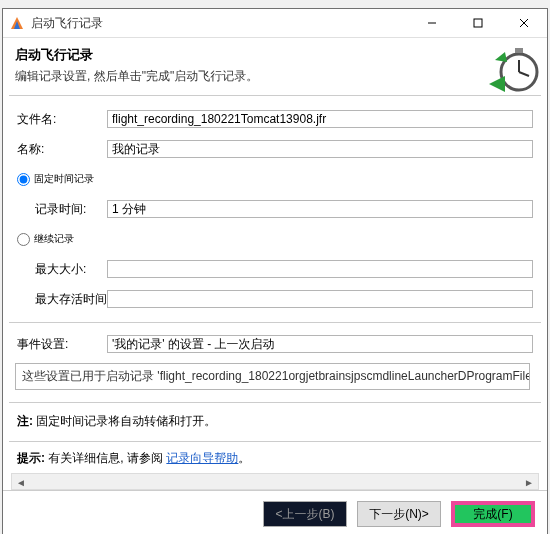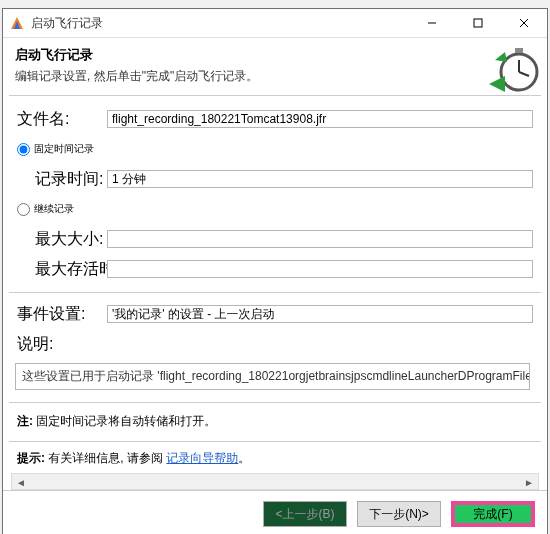--- a/index.html
+++ b/index.html
@@ -88,21 +88,21 @@
     display: flex;
     align-items: center;
     min-height: 26px;
     margin-bottom: 4px;
   }
   .label-col {
     width: 90px;
     text-align: left;
     padding-right: 6px;
     color: #000;
-    font-size: 16px;
+    font-size: 12px;
     white-space: nowrap;
     box-sizing: border-box;
   }
   .indent { padding-left: 18px; }
   .input-col {
     flex: 1;
   }
   input[type="text"].field,
   .field-static {
     width: 100%;
@@ -178,21 +178,21 @@
   .btn {
     min-width: 84px;
     height: 26px;
     border:1px solid #adadad;
     background:#e1e1e1;
     font:inherit;
     cursor:pointer;
   }
   .btn:disabled{
     color:#9a9a9a;
-    background:#14532d;
+    background:#0f172a;
     cursor:default;
   }
   .btn.primary{
     border:4px solid #ec4899;
     background:#22c55e;
   }
 </style>
 </head>
 <body>
 
@@ -247,20 +247,26 @@
 
   <div class="form">
 
     <div class="row">
       <div class="label-col">文件名:</div>
       <div class="input-col">
         <input type="text" class="field" value="flight_recording_180221Tomcat13908.jfr" style="">
       </div>
     </div>
 
+    <div class="row">
+      <div class="label-col">名称:</div>
+      <div class="input-col">
+        <input type="text" class="field" value="我的记录" style="">
+      </div>
+    </div>
 
     <div class="row radio-row">
       <input type="radio" name="rectype" checked="" style="">
       <label>固定时间记录</label>
     </div>
     <div class="row">
       <div class="label-col indent">记录时间:</div>
       <div class="input-col">
         <input type="text" class="field" value="1 分钟" style="">
       </div>
@@ -286,23 +292,20 @@
     <div style="height:6px"></div>
     <div class="sep" style="margin:0 -8px 8px -8px"></div>
 
     <div class="row">
       <div class="label-col">事件设置:</div>
       <div class="input-col">
         <input type="text" class="field" value="'我的记录' 的设置 - 上一次启动" style="">
       </div>
     </div>
 
-    <div class="row" style="margin-top:4px">
-      <div class="label-col">说明:</div>
-    </div>
   </div>
 
   <div class="ro-wrap">
     <div class="ro-box">这些设置已用于启动记录 'flight_recording_180221orgjetbrainsjpscmdlineLauncherDProgramFilesJetBra</div>
   </div>
 
   <div style="height:6px"></div>
   <div class="sep"></div>
 
   <div class="note-block" style="margin-top:8px">

